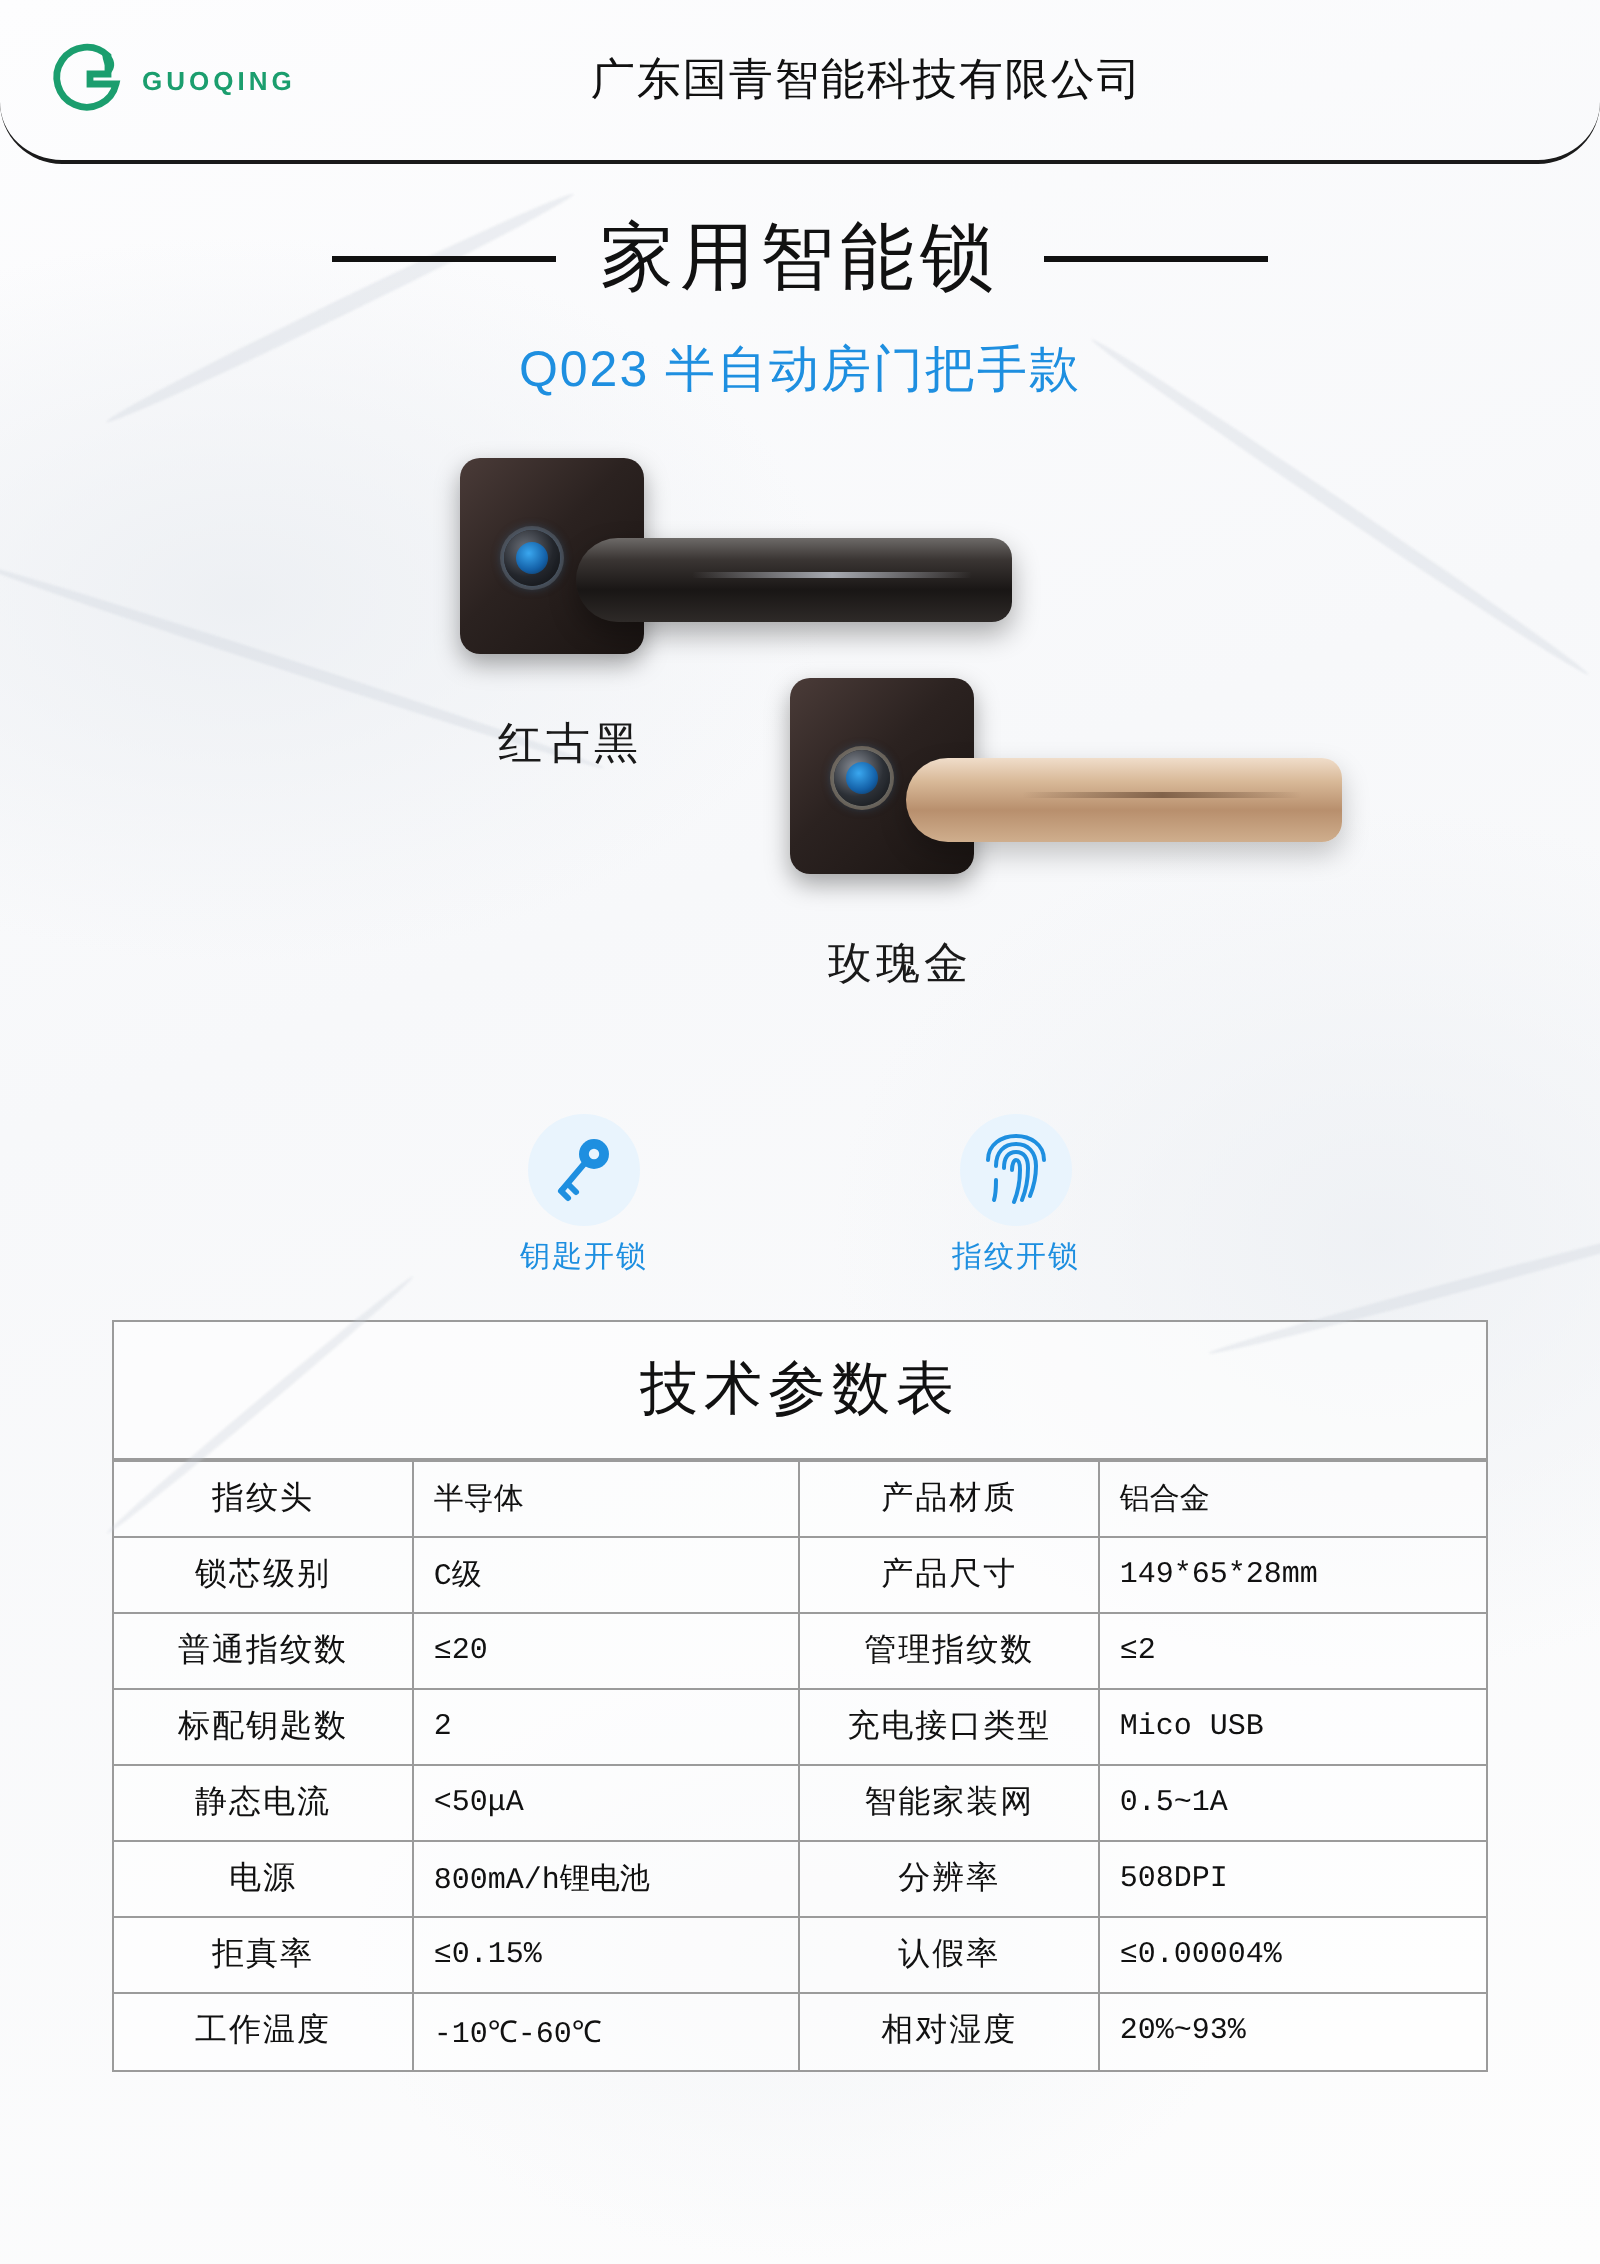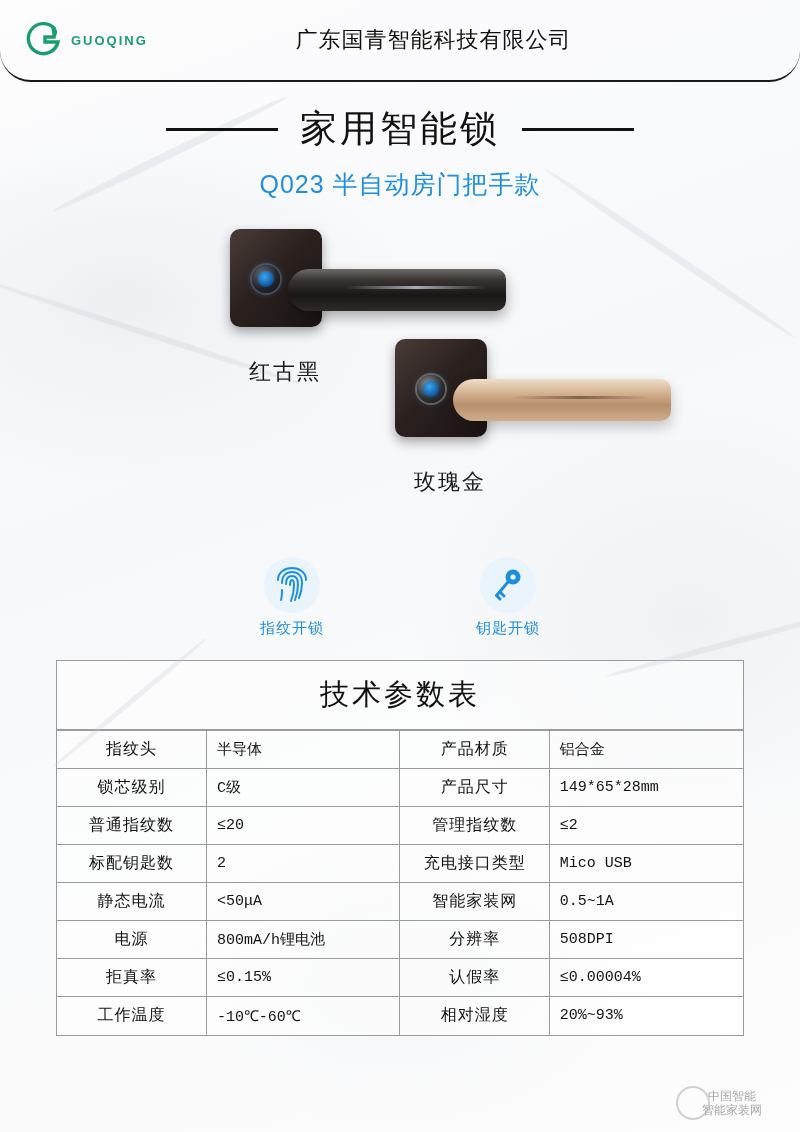--- a/index.html
+++ b/index.html
@@ -302,47 +302,47 @@
     <div class="lock" id="lock-gold">
       <div class="plate"></div>
       <div class="sensor"></div>
       <div class="handle"></div>
     </div>
     <div class="lock-caption" id="cap-gold">玫瑰金</div>
 
   </div>
 
   <div class="features">
+
+    <div class="feature">
+      <div class="feature-icon">
+        <svg width="34" height="36" viewBox="0 0 34 36" fill="none" stroke="#1e8fe0" stroke-width="3" stroke-linecap="round">
+          <circle cx="22" cy="10" r="7.5" fill="#1e8fe0" stroke="none"></circle>
+          <circle cx="22" cy="10" r="2.6" fill="#e9f4fd" stroke="none"></circle>
+          <path d="M17 15 L6 28"></path>
+          <path d="M9 25 L13 29"></path>
+          <path d="M5.5 28.5 L9 32"></path>
+        </svg>
+      </div>
+      <div class="feature-label">钥匙开锁</div>
+    </div>
 
     <div class="feature">
       <div class="feature-icon">
         <svg width="34" height="38" viewBox="0 0 34 38" fill="none" stroke="#1e8fe0" stroke-width="2" stroke-linecap="round">
           <path d="M3 14 C3 6 10 2 17 2 C24 2 31 6 31 14"></path>
           <path d="M7 17 C7 10 11 6 17 6 C23 6 27 10 27 17 C27 22 26 27 24 32"></path>
           <path d="M11 18 C11 13 13 10 17 10 C21 10 23 13 23 18 C23 24 22 29 20 34"></path>
           <path d="M15 19 C15 16 16 14 17 14 C18.5 14 19 16 19 19 C19 25 18 30 16 35"></path>
           <path d="M7 24 C7 28 7 31 6 34"></path>
         </svg>
       </div>
       <div class="feature-label">指纹开锁</div>
     </div>
 
-    <div class="feature">
-      <div class="feature-icon">
-        <svg width="34" height="36" viewBox="0 0 34 36" fill="none" stroke="#1e8fe0" stroke-width="3" stroke-linecap="round">
-          <circle cx="22" cy="10" r="7.5" fill="#1e8fe0" stroke="none"></circle>
-          <circle cx="22" cy="10" r="2.6" fill="#e9f4fd" stroke="none"></circle>
-          <path d="M17 15 L6 28"></path>
-          <path d="M9 25 L13 29"></path>
-          <path d="M5.5 28.5 L9 32"></path>
-        </svg>
-      </div>
-      <div class="feature-label">钥匙开锁</div>
-    </div>
-
   </div>
 
   <div class="spec-wrap">
     <div class="spec-title">技术参数表</div>
     <table class="spec">
       <tbody id="spec-body">
           <tr>
             <td class="k">指纹头</td>
             <td class="v">半导体</td>
             <td class="k">产品材质</td>
@@ -387,19 +387,14 @@
           <tr>
             <td class="k">工作温度</td>
             <td class="v">-10℃-60℃</td>
             <td class="k">相对湿度</td>
             <td class="v">20%~93%</td>
           </tr>
         </tbody>
     </table>
   </div>
 
-  <div class="watermark">
-    <div class="wm-ring"></div>
-    <div>中国智能</div>
-    <div>智能家装网</div>
-  </div>
 
 </div>
 
 </body></html>

